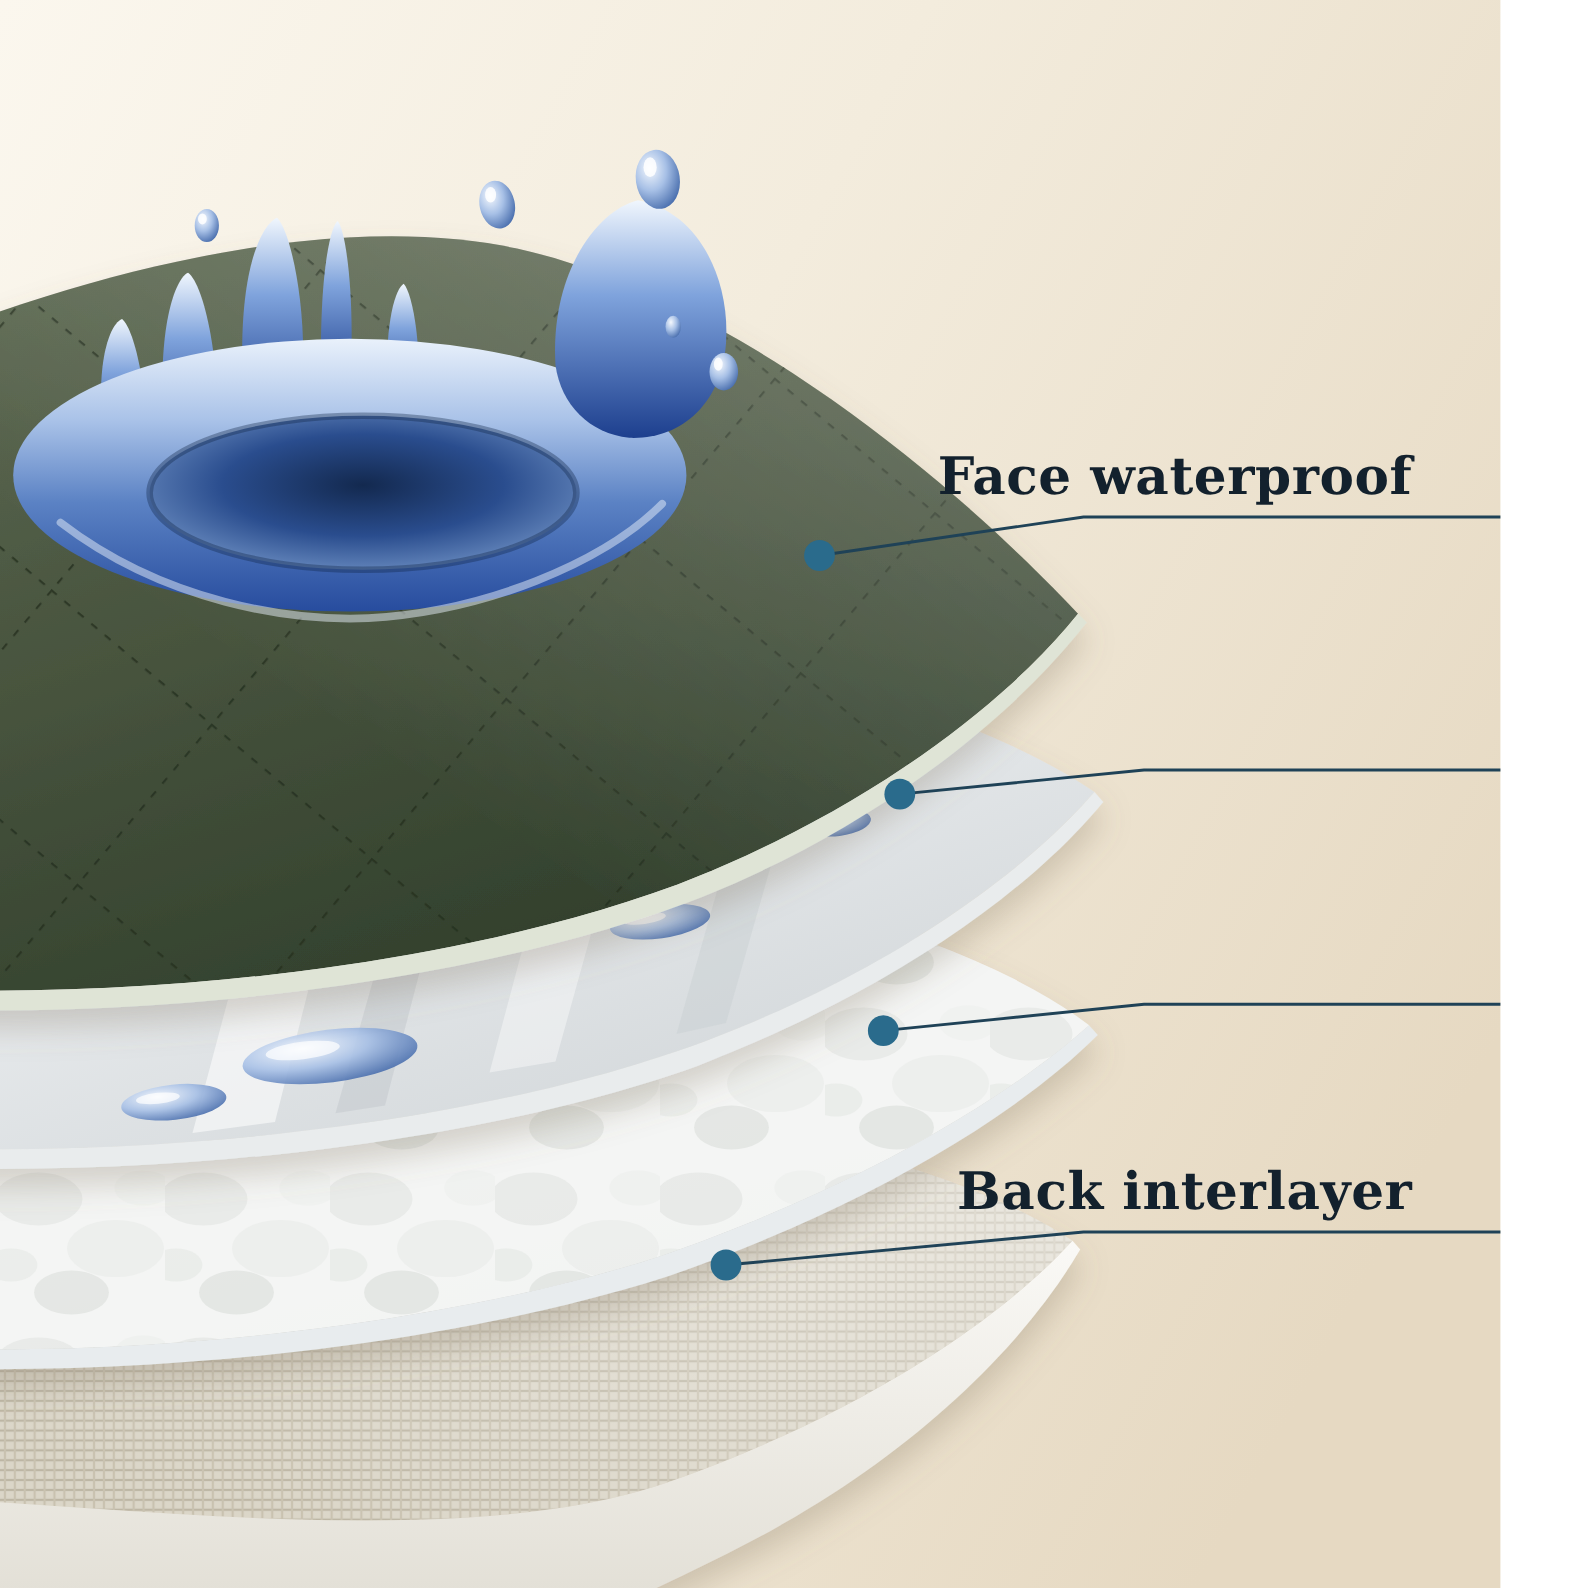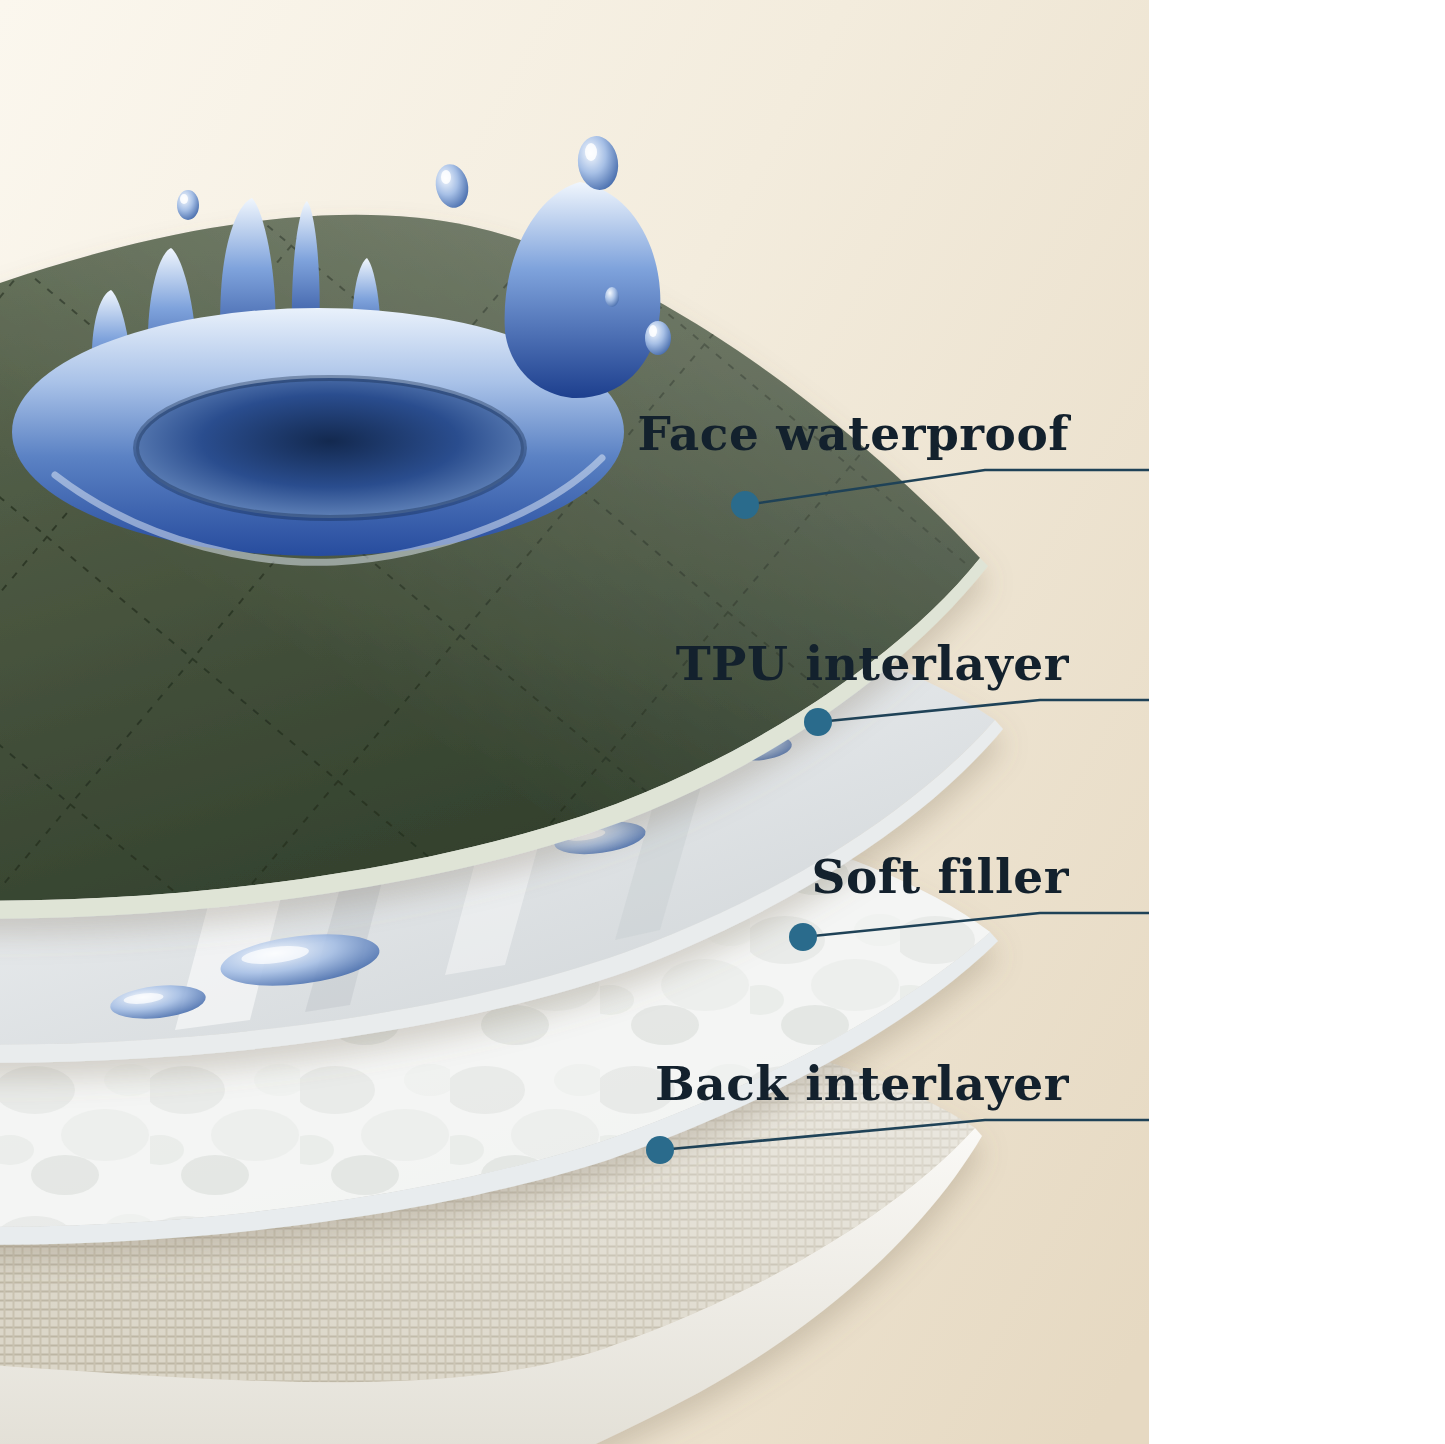--- a/index.html
+++ b/index.html
@@ -1,18 +1,18 @@
 <!DOCTYPE html>
 <html><head>
 <meta charset="utf-8">
 <style>
   html,body{margin:0;padding:0;background:#ffffff;}
   .stage{
     position:relative;
-    width:1149px;height:1444px;
+    width:1364px;height:1444px;
     overflow:hidden;
     font-family:"DejaVu Serif","Liberation Serif",serif;
   }
   .stage svg{position:absolute;left:0;top:0;display:block;}
   .callout-label{
     position:absolute;
     right:80px;
     text-align:right;
     font-size:47px;
     font-weight:600;
@@ -195,17 +195,15 @@
       <circle cx="803" cy="937" r="14" fill="#2a6b8c"></circle>
     </g>
     <g>
       <path d="M 660 1150 L 985 1120 L 1365 1120" fill="none" stroke="#1f4257" stroke-width="2.6"></path>
       <circle cx="660" cy="1150" r="14" fill="#2a6b8c"></circle>
     </g>
   </g>
 </svg>
 
   <div class="callout-label" id="label-face">Face waterproof</div>
-  <div class="callout-label" id="label-tpu">TPU interlayer</div>
-  <div class="callout-label" id="label-filler">Soft filler</div>
   <div class="callout-label" id="label-back">Back interlayer</div>
 
 </div>
 
 </body></html>

